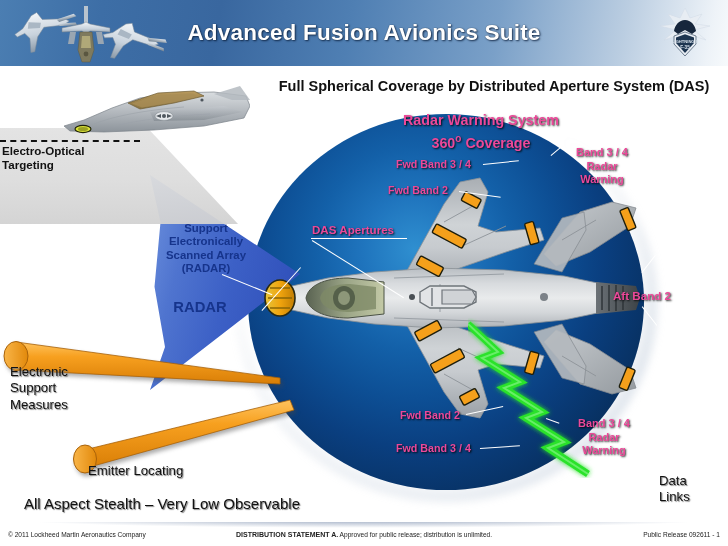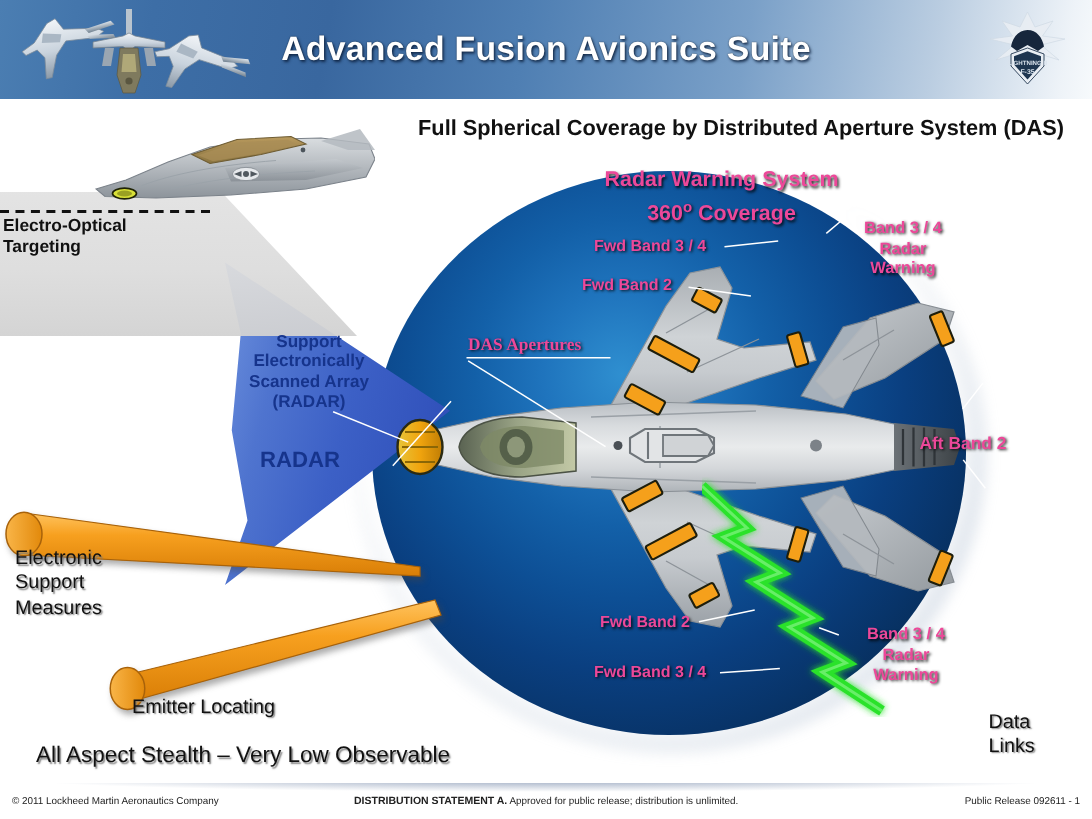--- a/index.html
+++ b/index.html
@@ -97,21 +97,21 @@
   .l-rws{left:386px;top:112px;width:190px;text-align:center;font-size:14.3px;line-height:17.5px;}
   .sup{font-size:10px;vertical-align:super;}
 
   .l-fb34a{left:396px;top:158px;font-size:10.7px;}
   .l-fb2a{left:388px;top:184px;font-size:10.7px;}
   .l-b34a{left:559px;top:146px;width:86px;text-align:center;font-size:11px;line-height:13.6px;}
 
   .l-aesa{left:144px;top:222px;width:124px;text-align:center;font-size:11.4px;line-height:13.4px;color:#16348c;}
   .l-radar{left:140px;top:299px;width:120px;text-align:center;font-size:14.8px;color:#16348c;}
 
-  .l-das{left:312px;top:223px;font-size:11.6px;font-family:Liberation Serif, serif;}
+  .l-das{left:312px;top:223px;font-size:11.6px;}
   .l-das-u{position:absolute;left:311px;top:238px;width:96px;height:0;border-top:1.6px solid #fff;}
 
   .l-aft{left:613px;top:289px;font-size:11.6px;}
 
   .l-esm{left:10px;top:364px;width:108px;font-size:13.2px;line-height:16.4px;}
   .l-emit{left:88px;top:463px;font-size:13.2px;}
 
   .l-fb2b{left:400px;top:409px;font-size:10.7px;}
   .l-fb34b{left:396px;top:442px;font-size:10.7px;}
   .l-b34b{left:561px;top:417px;width:86px;text-align:center;font-size:11px;line-height:13.6px;}

